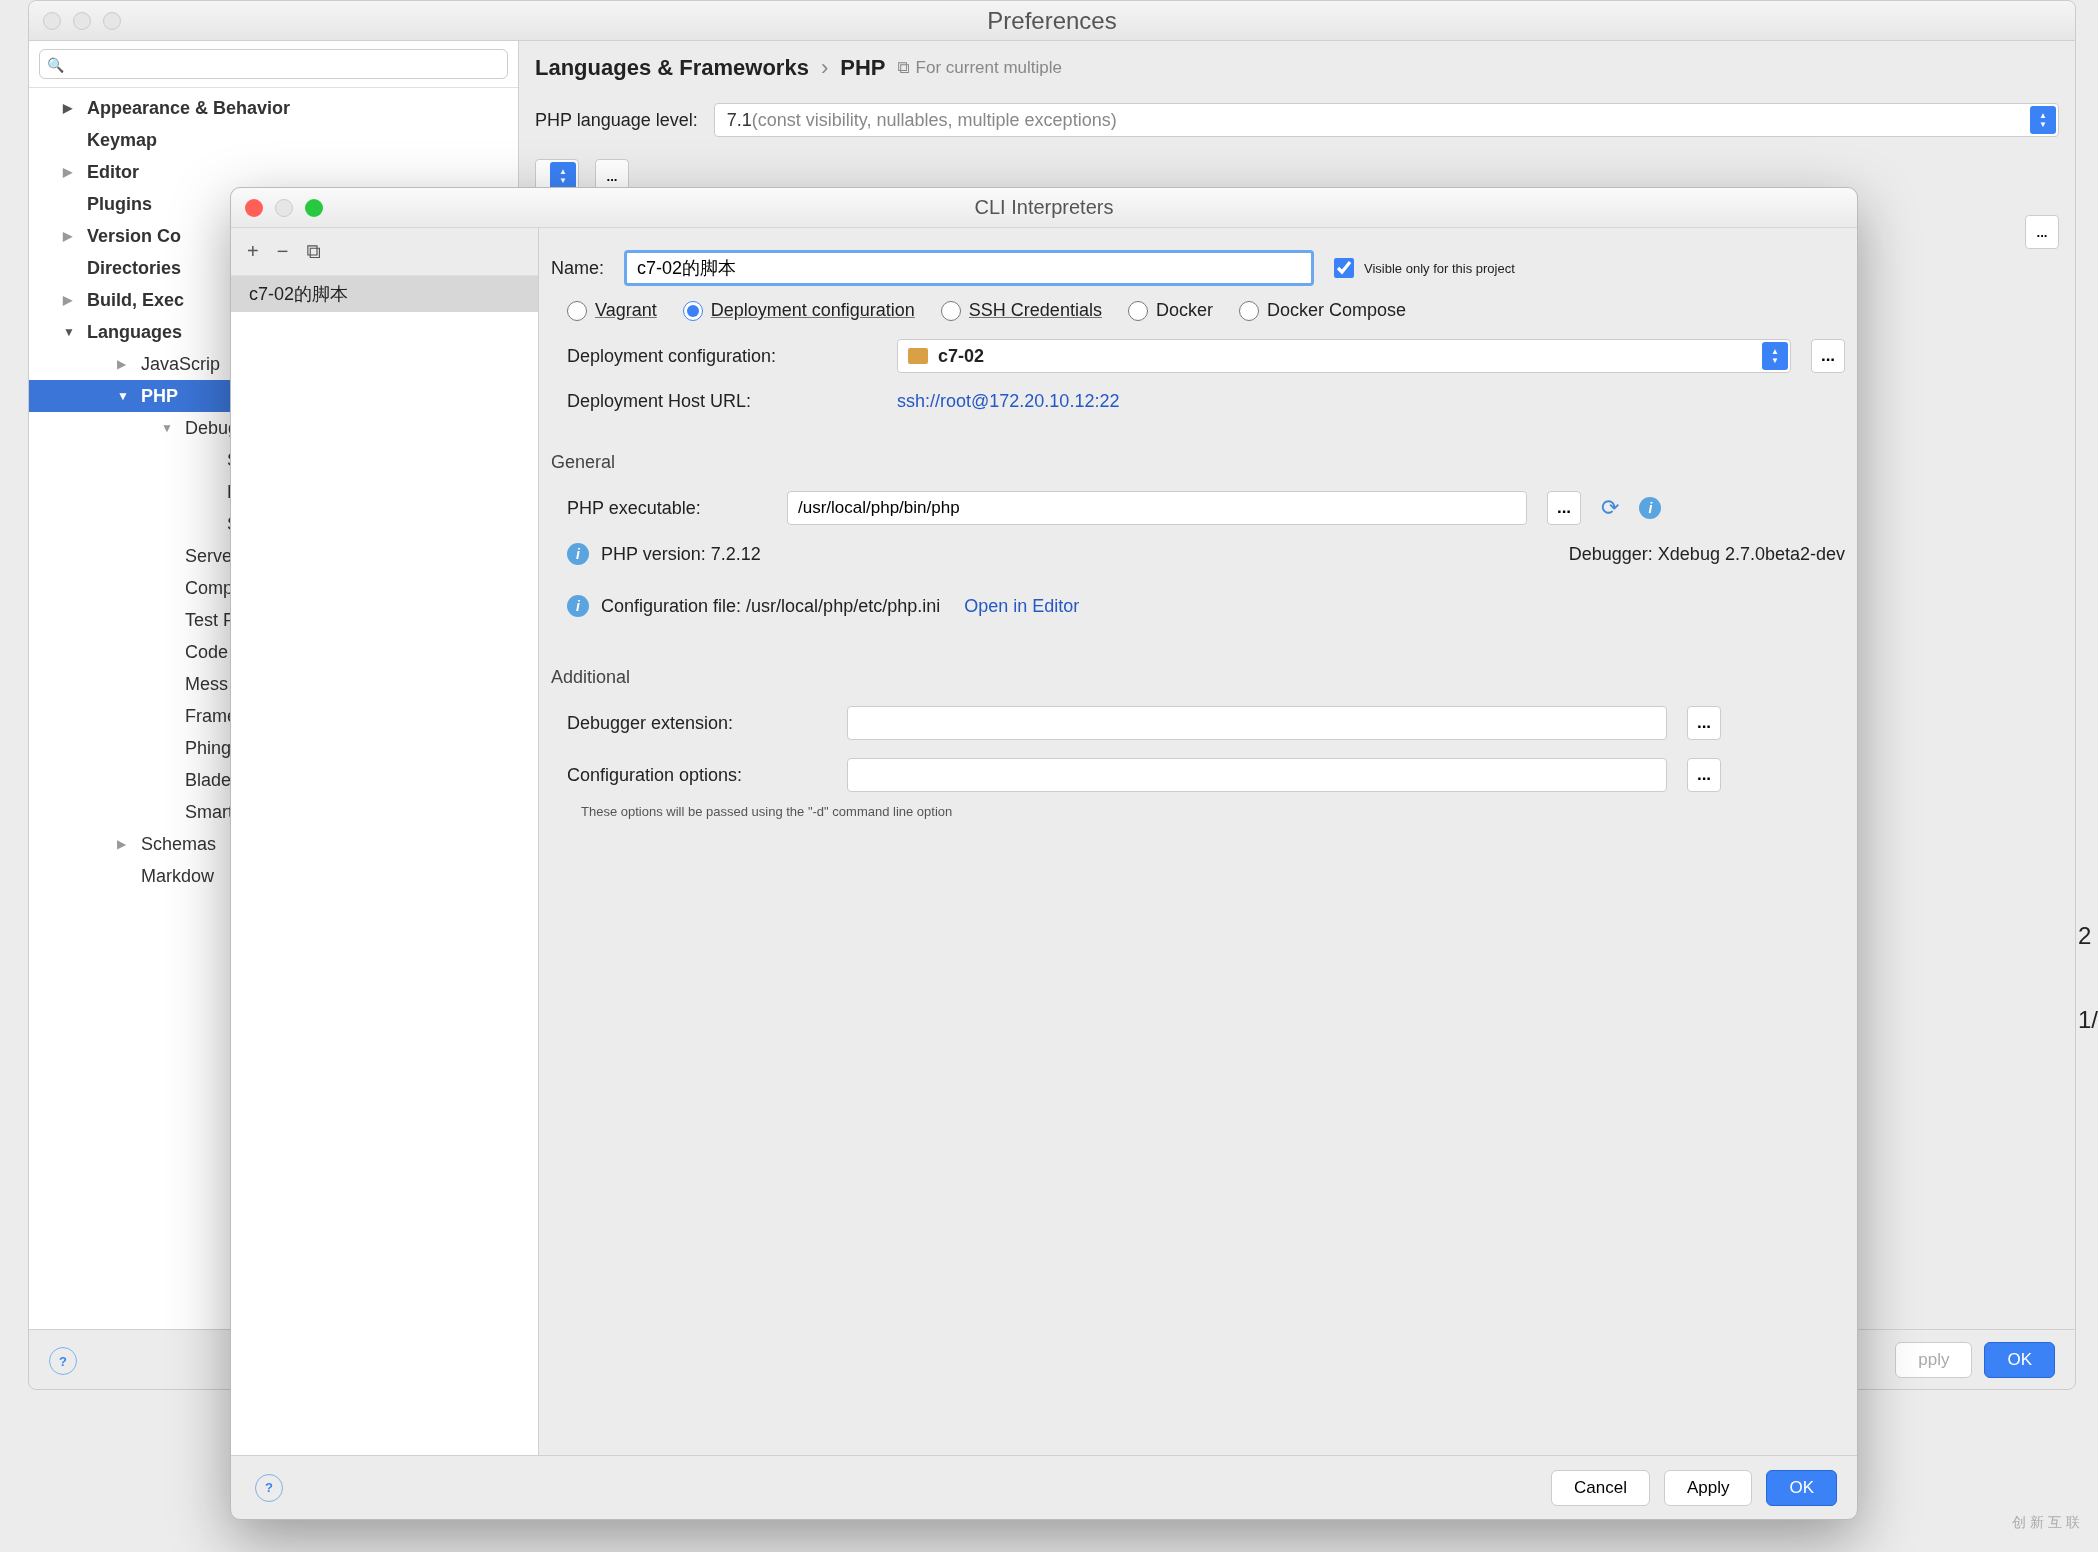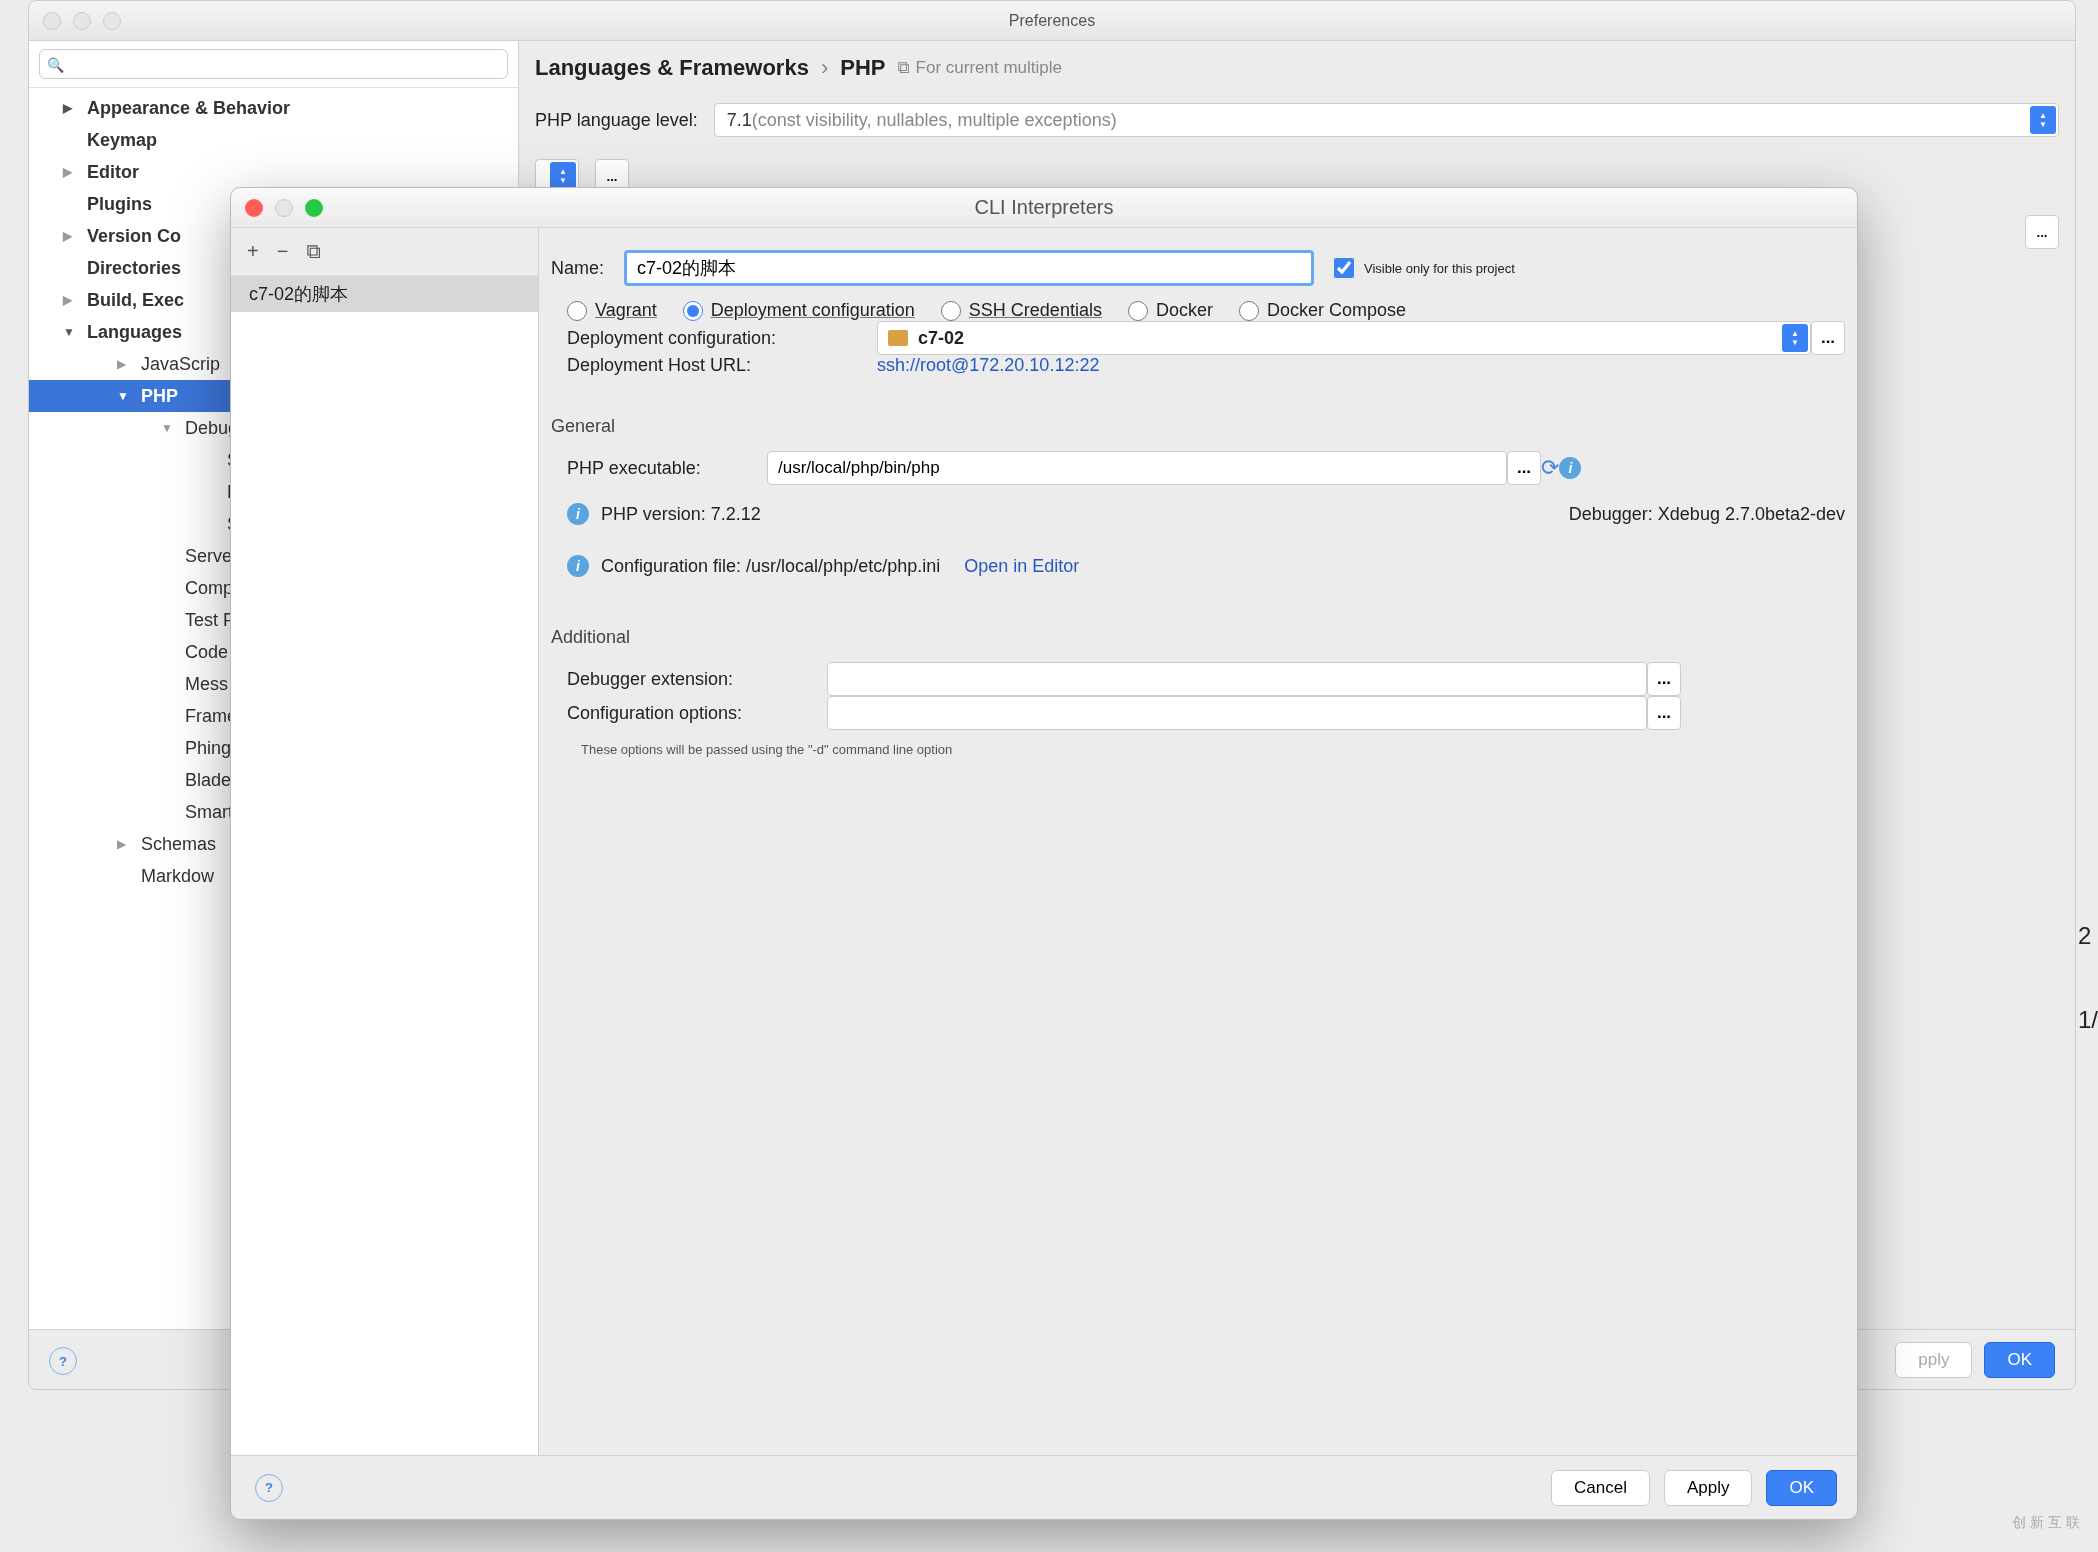--- a/index.html
+++ b/index.html
@@ -33,21 +33,21 @@
   border-bottom: 1px solid #d0d0d0;
   background: linear-gradient(#f5f5f5,#e6e6e6);
   border-top-left-radius: 8px;
   border-top-right-radius: 8px;
 }
 .traffic { position: absolute; left: 14px; display: flex; gap: 12px; }
 .tl { width: 18px; height: 18px; border-radius: 50%; }
 .tl.red { background: #e6e6e6; border:1px solid #ccc;}
 .tl.yel { background: #e6e6e6; border:1px solid #ccc;}
 .tl.grn { background: #e6e6e6; border:1px solid #ccc;}
-.titlebar-title { color: #555; font-size: 16px; }
+.titlebar-title { color: #555; font-size: 24px; }
 .prefs-body { flex: 1; display: flex; }
 .sidebar {
   width: 490px;
   background: #fff;
   border-right: 1px solid #d0d0d0;
   display: flex;
   flex-direction: column;
 }
 .sidebar-search {
   padding: 8px 10px;
@@ -155,21 +155,21 @@
   border:3px solid #6aa8ef; border-radius:4px; padding:0 10px;
   font-size:18px; outline:none;
 }
 .chk{display:flex; align-items:center; gap:10px;}
 .chk input{width:20px; height:20px; accent-color:#3b82f6;}
 .section-h{font-size:18px; color:#444; margin:20px 0 14px 0;}
 .radio-row{display:flex; align-items:center; gap:26px; padding-left:16px; flex-wrap:wrap; font-size:18px;}
 .radio-row label{display:flex; align-items:center; gap:8px;}
 .radio-row input{width:20px; height:20px; accent-color:#3b82f6;}
 .radio-row .u{text-decoration:underline; text-decoration-color:#777;}
-.form-row{display:flex; align-items:center; padding-left:16px; margin-top:0; font-size:18px;}
+.form-row{display:flex; align-items:center; gap:20px; padding-left:16px; margin-top:18px; font-size:18px;}
 .form-row .lbl{width:310px;}
 .dep-select{
   flex:1; height:34px; border:1px solid #ccc; border-radius:4px;
   background:#fff; display:flex; align-items:center; padding:0 10px;
   position:relative; font-size:18px; font-weight:600;
 }
 .dep-select .icon{width:20px; height:16px; background:#d9a045; margin-right:10px; border-radius:2px;}
 .link{color:#2558c5;}
 .form-row input.txt{
   flex:1; max-width:740px; height:34px; border:1px solid #ccc; border-radius:4px;

